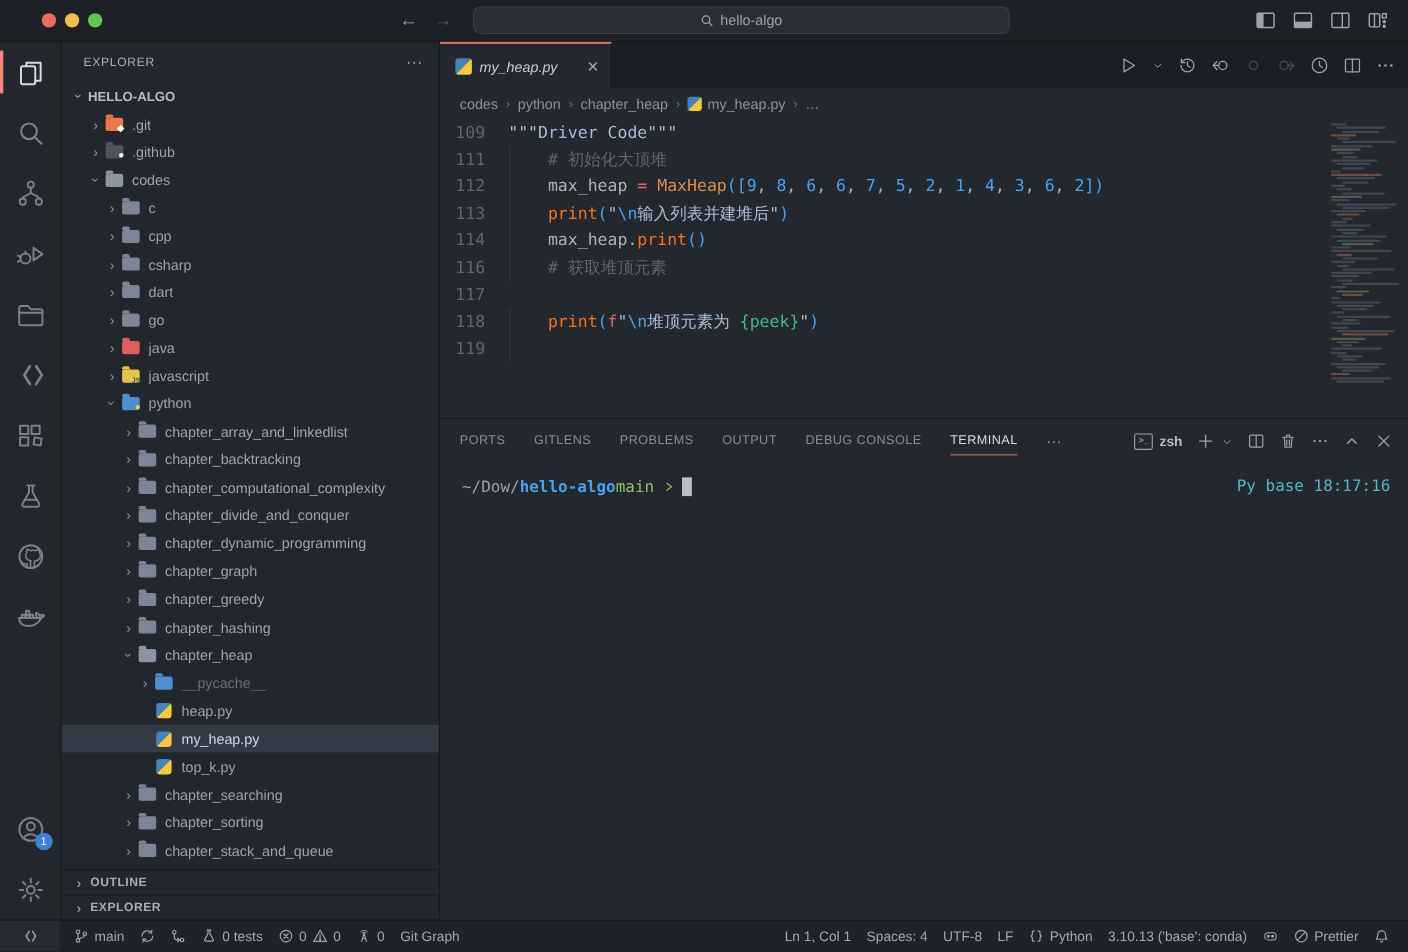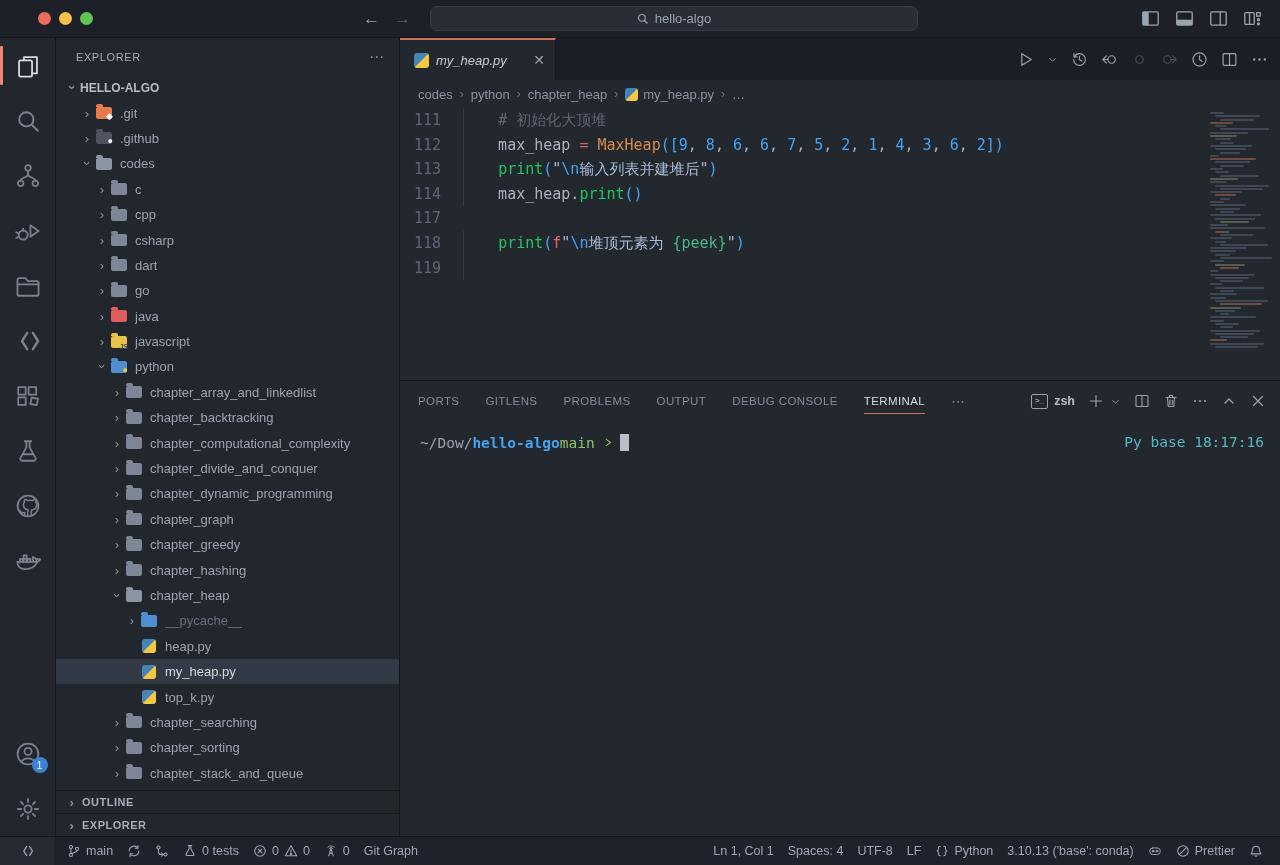--- a/index.html
+++ b/index.html
@@ -66,21 +66,21 @@
   .bc-sep { color:#6b7280; font-size:12px; }
   .bc-item { cursor:pointer; display:flex; align-items:center; gap:5px; }
   .bc-py { width:13px; height:13px; border-radius:3px; background:linear-gradient(135deg,#4584b6 49%,#f5c842 51%); }
 
   .codearea { flex:1; position:relative; overflow:hidden; font-size:15px; }
   .codeline { height:24.6px; line-height:24.6px; display:flex; white-space:pre; font-family:"DejaVu Sans Mono","Liberation Mono",monospace; cursor:text; }
   .gutter { width:62px; flex:none; text-align:right; padding-right:21px; color:#5d6678; }
   .ctext { position:relative; }
   .codeline.guided .ctext::before { content:""; position:absolute; left:1px; top:0; bottom:0; width:1px; background:#333a45; }
   .t-str{color:#a9bdd9} .t-kw{color:#e2646e} .t-op{color:#e2646e} .t-num{color:#45a3f2}
-  .t-cls{color:#d88d4e} .t-fn{color:#22c55e} .t-cmt{color:#5e6673} .t-esc{color:#45a3f2}
+  .t-cls{color:#d88d4e} .t-fn{color:#f97316} .t-cmt{color:#5e6673} .t-esc{color:#45a3f2}
   .t-var{color:#aab2c0} .t-par{color:#45a3f2} .t-fx{color:#45b98c}
   .minimap { position:absolute; right:6px; top:4px; width:64px; cursor:pointer; }
   .mm-line { height:2px; margin-bottom:1.3px; border-radius:1px; }
 
   
   .panel { height:456px; border-top:1px solid #15181d; display:flex; flex-direction:column; flex:none; background:#23272e; position:relative; }
   .panel-tabs { height:40px; display:flex; align-items:center; gap:26px; padding-left:18px; flex:none; font-size:11.5px; letter-spacing:.4px; color:#848c9a; }
   .ptab { cursor:pointer; height:40px; display:flex; align-items:center; position:relative; }
   .ptab.active { color:#d6dbe4; }
   .ptab.active::after { content:""; position:absolute; left:0; right:0; bottom:7px; height:1.5px; background:#c97461; }
@@ -537,24 +537,26 @@
           <span class="bc-item">
             <span class="bc-py"></span>
             <span>my_heap.py</span>
           </span>
           <span class="bc-sep">›</span>
           <span class="bc-item">
             <span>…</span>
           </span>
         </div>
       <div class="codearea mono" id="codearea">
+        <div class="codeline"><span class="gutter">109</span><span class="ctext"><span class="t-str">"""Driver Code"""</span></span></div>
           <div class="codeline guided"><span class="gutter">111</span><span class="ctext"><span class="t-var">    </span><span class="t-cmt"># 初始化大顶堆</span></span></div>
           <div class="codeline guided"><span class="gutter">112</span><span class="ctext"><span class="t-var">    max_heap </span><span class="t-op">= </span><span class="t-cls">MaxHeap</span><span class="t-par">([</span><span class="t-num">9</span><span class="t-var">, </span><span class="t-num">8</span><span class="t-var">, </span><span class="t-num">6</span><span class="t-var">, </span><span class="t-num">6</span><span class="t-var">, </span><span class="t-num">7</span><span class="t-var">, </span><span class="t-num">5</span><span class="t-var">, </span><span class="t-num">2</span><span class="t-var">, </span><span class="t-num">1</span><span class="t-var">, </span><span class="t-num">4</span><span class="t-var">, </span><span class="t-num">3</span><span class="t-var">, </span><span class="t-num">6</span><span class="t-var">, </span><span class="t-num">2</span><span class="t-par">])</span></span></div>
           <div class="codeline guided"><span class="gutter">113</span><span class="ctext"><span class="t-var">    </span><span class="t-fn">print</span><span class="t-par">(</span><span class="t-str">"</span><span class="t-esc">\n</span><span class="t-str">输入列表并建堆后</span><span class="t-str">"</span><span class="t-par">)</span></span></div>
           <div class="codeline guided"><span class="gutter">114</span><span class="ctext"><span class="t-var">    max_heap.</span><span class="t-fn">print</span><span class="t-par">()</span></span></div>
+          <div class="codeline guided"><span class="gutter">116</span><span class="ctext"><span class="t-var">    </span><span class="t-cmt"># 获取堆顶元素</span></span></div>
           <div class="codeline guided"><span class="gutter">117</span></div>
           <div class="codeline guided"><span class="gutter">118</span><span class="ctext"><span class="t-var">    </span><span class="t-fn">print</span><span class="t-par">(</span><span class="t-kw">f</span><span class="t-str">"</span><span class="t-esc">\n</span><span class="t-str">堆顶元素为 </span><span class="t-fx">{peek}</span><span class="t-str">"</span><span class="t-par">)</span></span></div>
           <div class="codeline guided"><span class="gutter">119</span><span class="ctext"></span></div>
           <div class="minimap" id="minimap">
             <div class="mm-line" style="width: 14px; margin-left: 0px; background: rgb(90, 99, 116); opacity: 0.55;"></div>
             <div class="mm-line" style="width: 45px; margin-left: 5px; background: rgb(90, 99, 116); opacity: 0.55;"></div>
             <div class="mm-line" style="width: 34px; margin-left: 10px; background: rgb(90, 99, 116); opacity: 0.55;"></div>
             <div class="mm-line" style="width: 23px; margin-left: 0px; background: rgb(176, 106, 85); opacity: 0.55;"></div>
             <div class="mm-line" style="width: 12px; margin-left: 5px; background: rgb(90, 99, 116); opacity: 0.55;"></div>
             <div class="mm-line" style="width: 49px; margin-left: 10px; background: rgb(90, 99, 116); opacity: 0.55;"></div>

